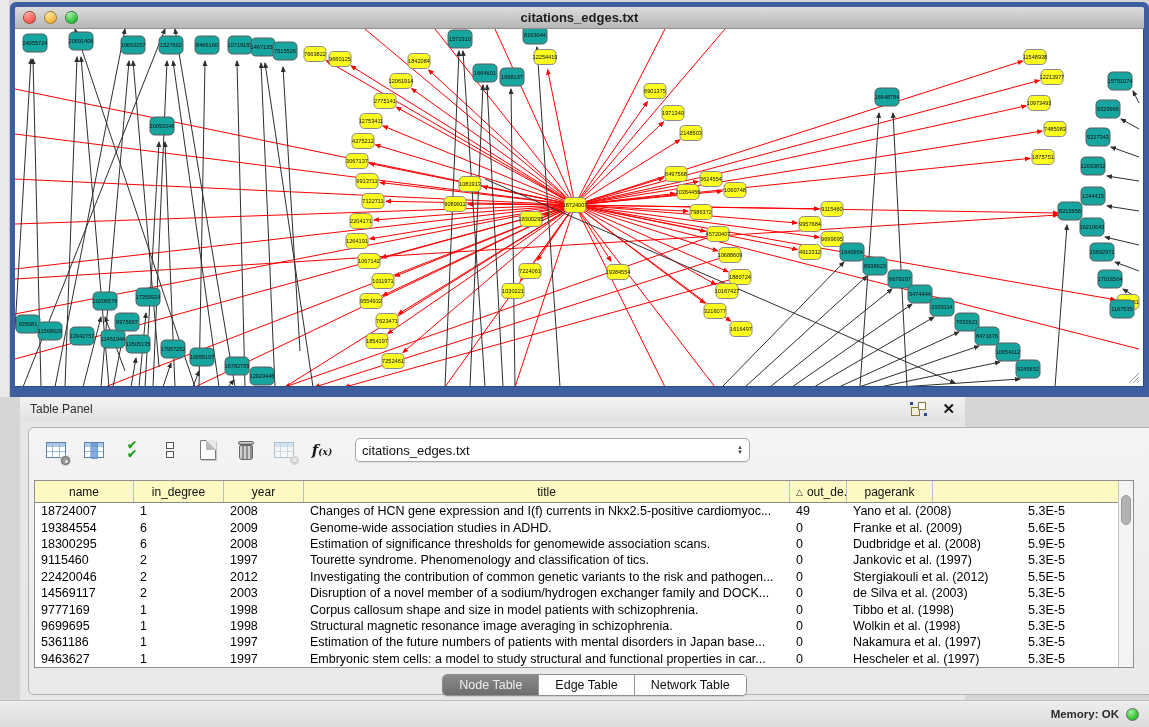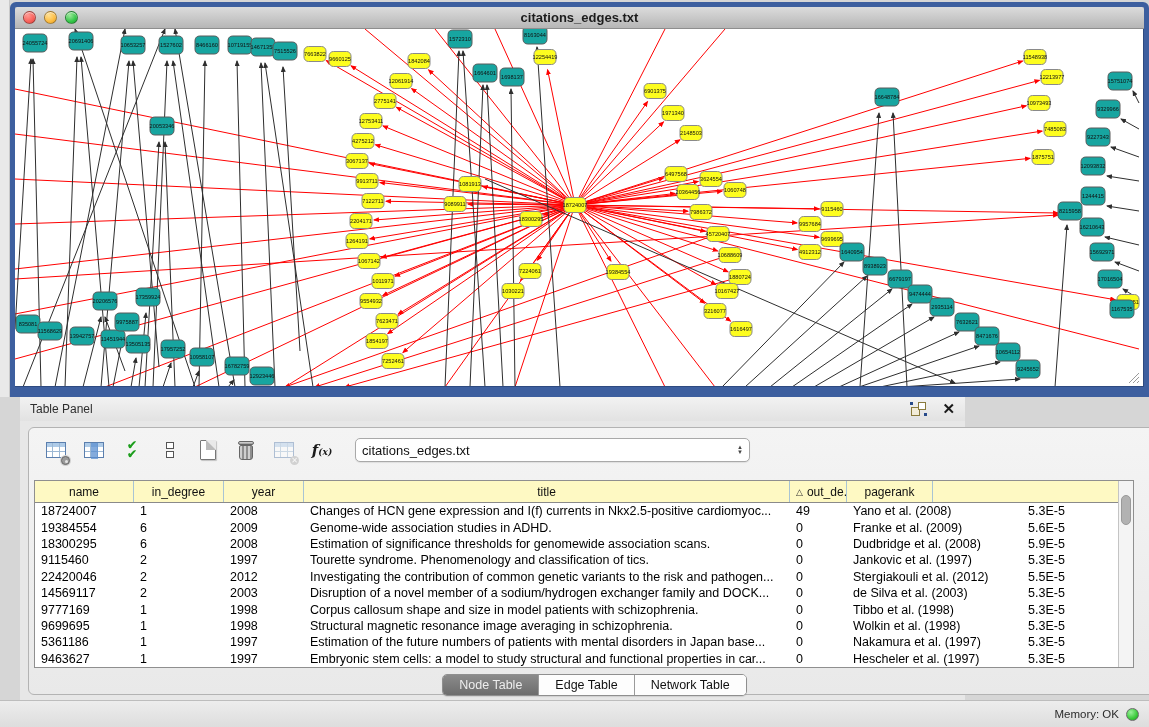--- a/index.html
+++ b/index.html
@@ -83,21 +83,21 @@
 
   
   .tabs-row { position:absolute; left:0; right:0; top:246px; display:flex; justify-content:center; }
   .seg { display:flex; border:1px solid #8f8f8f; border-radius:5px; overflow:hidden; background:#fff; box-shadow:0 1px 1px rgba(0,0,0,.1); }
   .seg button { font-family:"Liberation Sans",sans-serif; font-size:12.5px; padding:3px 16px; border:none; background:#fdfdfd; color:#111; border-right:1px solid #9a9a9a; cursor:pointer; }
   .seg button:last-child { border-right:none;text-align:right; }
   .seg button.active { background:linear-gradient(#8b8b8b,#6d6d6d); color:#ededed; }
 
   
   .status-bar { position:absolute; left:0; bottom:0; width:1149px; height:27px; background:linear-gradient(#ededed,#dddddd);
-      border-top:1px solid #bdbdbd; display:flex; align-items:center; justify-content:flex-end; padding:0 10px; gap:7px; }
+      border-top:1px solid #bdbdbd; display:flex; align-items:center; justify-content:flex-end; padding:0 10px; gap:7px;font-weight:bold; }
   .status-text { font-size:11.5px; color:#2c2c2c; }
   .mem-dot { width:13px; height:13px; border-radius:50%; background:radial-gradient(circle at 35% 30%, #9af09a, #3bc93b 60%, #249524); border:1px solid #6a6a6a; }
 </style>
 </head>
 <body>
 
 <div class="stage">
 
   <div class="left-strip"></div>
 

